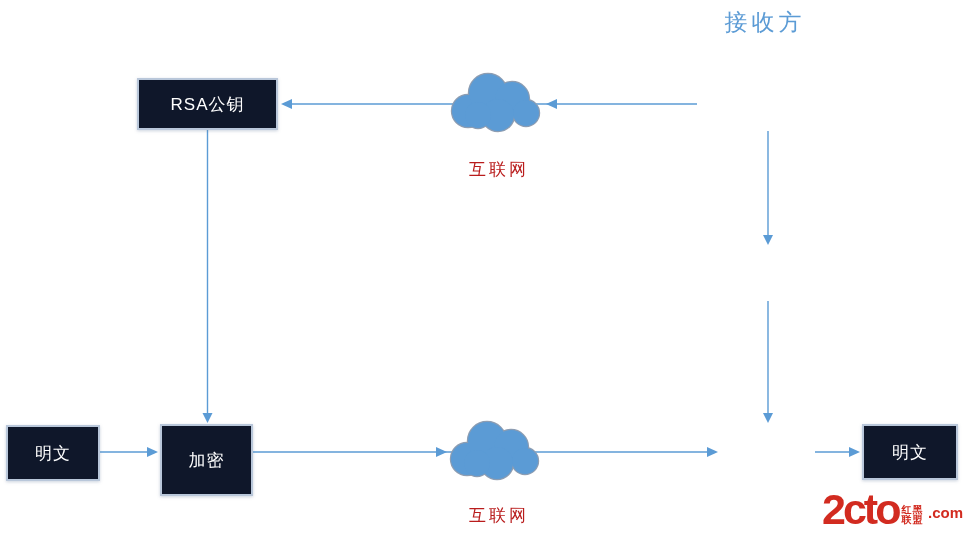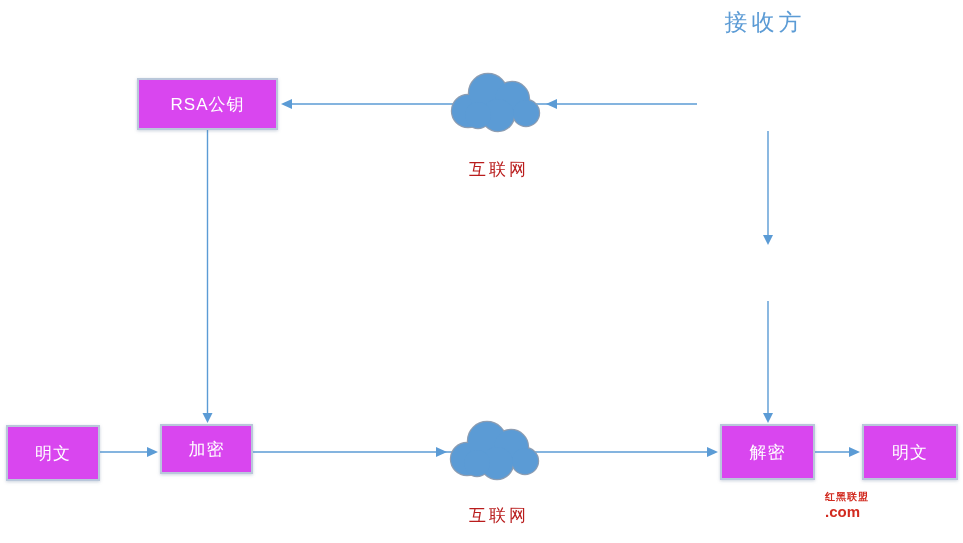--- a/index.html
+++ b/index.html
@@ -3,51 +3,51 @@
 <meta charset="utf-8">
 <style>
   html,body{margin:0;padding:0;background:#fff;}
   #canvas{
     position:relative;width:963px;height:543px;background:#ffffff;overflow:hidden;
     font-family:"Liberation Sans","DejaVu Sans",sans-serif;
   }
   #wires{position:absolute;left:0;top:0;width:963px;height:543px;}
   .node{
     position:absolute;display:flex;align-items:center;justify-content:center;
-    background:#d946ef;border:2px solid #b9c7da;box-sizing:border-box;
+    background:#0f172a;border:2px solid #b9c7da;box-sizing:border-box;
     color:#ffffff;font-size:17px;letter-spacing:1px;
     box-shadow:0 1px 3px rgba(110,130,160,0.35);
   }
   .section-title{
     position:absolute;width:120px;text-align:center;
     color:#5b9bd5;font-size:23px;letter-spacing:4px;font-weight:400;
   }
   .cloud-label{
     position:absolute;width:110px;text-align:center;
     color:#b91c1c;font-size:17px;letter-spacing:3px;font-weight:400;
   }
   
   #n-rsa-public   {left:137px;top:78px; width:141px;height:52px;}
   #n-rsa-keypair  {left:697px;top:77px; width:143px;height:54px;}
   #n-rsa-private  {left:698px;top:246px;width:140px;height:55px;}
   #n-plain-src    {left:6px;  top:425px;width:94px; height:56px;}
-  #n-encrypt      {left:160px;top:424px;width:93px; height:50px;}
+  #n-encrypt      {left:160px;top:424px;width:93px; height:72px;}
   #n-decrypt      {left:720px;top:424px;width:95px; height:56px;}
   #n-plain-dst    {left:862px;top:424px;width:96px; height:56px;}
   #t-sender   {left:145px;top:7px;}
   #t-receiver {left:705px;top:7px;}
   #l-inet-top    {left:444px;top:158px;}
   #l-inet-bottom {left:444px;top:504px;}
   
   .logo{
     position:absolute;left:822px;top:492px;display:flex;align-items:flex-end;
     color:#d22b20;line-height:1;
   }
   .logo-brand{font-size:43px;font-weight:700;letter-spacing:-3px;line-height:0.82;}
-  .logo-right{display:flex;flex-direction:column;margin-left:3px;}
+  .logo-right{display:flex;flex-direction:row;margin-left:3px;}
   .logo-tagline{font-size:10px;font-weight:700;letter-spacing:1px;margin-bottom:2px;}
   .logo-tld{font-size:15px;font-weight:700;letter-spacing:0;}
 </style>
 </head>
 <body>
 
 <div id="canvas">
 
   <svg id="wires" viewBox="0 0 963 543" xmlns="http://www.w3.org/2000/svg">
 
@@ -111,26 +111,26 @@
           <circle cx="477" cy="463" r="13"></circle>
       </g>
     </g>
   </svg>
 
   <div class="section-title" id="t-receiver">接收方</div>
 
   <div class="node" id="n-rsa-public">RSA公钥</div>
   <div class="node" id="n-plain-src">明文</div>
   <div class="node" id="n-encrypt">加密</div>
-  <div class="node" id="n-decrypt">解密</div>
   <div class="node" id="n-plain-dst">明文</div>
 
   <div class="cloud-label" id="l-inet-top">互联网</div>
   <div class="cloud-label" id="l-inet-bottom">互联网</div>
 
   <div class="logo">
+    <span class="logo-brand">2cto</span>
     <span class="logo-right">
       <span class="logo-tagline">红黑联盟</span>
       <span class="logo-tld">.com</span>
     </span>
   </div>
 
 </div>
 
 </body></html>

